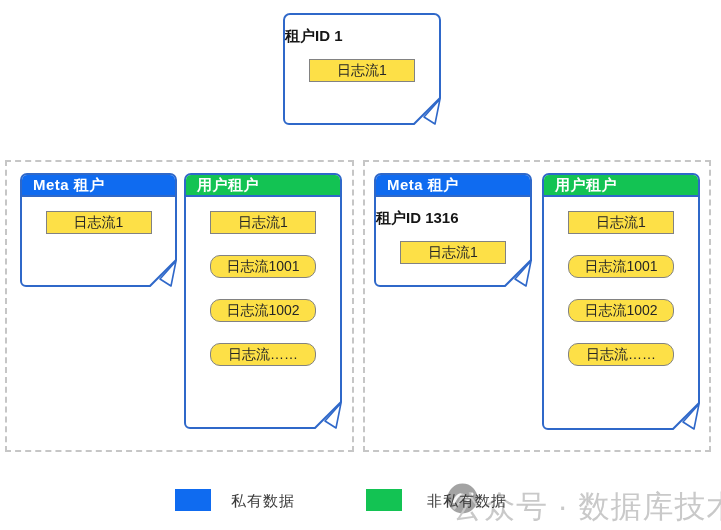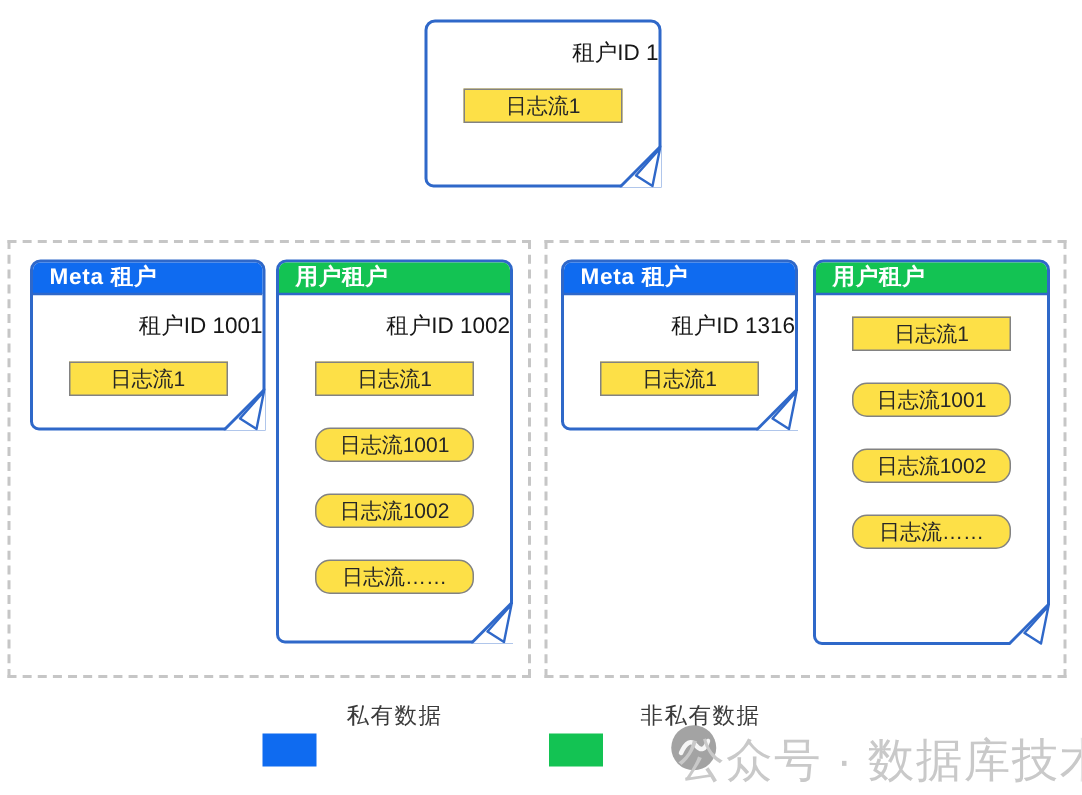--- a/index.html
+++ b/index.html
@@ -38,22 +38,22 @@
   .card-header {
     height: 20px; line-height: 20px;
     padding-left: 11px;
     color: #ffffff; font-size: 15px; font-weight: bold;
     letter-spacing: 0.5px;
     border-bottom: 2px solid #2f68c9;
     border-radius: 5px 5px 0 0;
   }
   .tenant-id {
     margin-top: 12px; height: 18px; line-height: 18px;
-    text-align: right;
-    font-size: 15px; font-weight: normal; color: #161616;
+    text-align: left;
+    font-size: 15px; font-weight: bold; color: #161616;
   }
   .stream-box {
     width: 106px; height: 23px;
     margin: 14px auto 0 auto;
     border: 1px solid #828282;
     box-sizing: border-box;
     display: flex; align-items: center; justify-content: center;
     font-size: 14px; color: #262626;
     background: #fde047;
   }
@@ -66,21 +66,21 @@
   }
 
   
   .legend-swatch {
     position: absolute; width: 36px; height: 22px;
     z-index: 3;
   }
   #swatch-private { left: 175px; top: 489px; }
   #swatch-shared  { left: 366px; top: 489px; }
   .legend-label {
-    position: absolute; top: 468px;
+    position: absolute; top: 492px;
     font-size: 15px; color: #3a3a3a;
     letter-spacing: 1px;
     z-index: 3; white-space: nowrap;
   }
   #label-private { left: 231px; }
   #label-shared  { left: 427px; }
 
   
   .wm-icon {
     position: absolute; left: 447px; top: 483px;
@@ -103,32 +103,30 @@
     <polygon points="28,0 28,28 0,28" fill="#ffffff"></polygon>
     <path d="M0,28 L28,0" stroke="#2f68c9" stroke-width="2" fill="none"></path>
     <polygon points="27,2 11,20 22,27" fill="#ffffff" stroke="#2f68c9" stroke-width="1.6" stroke-linejoin="round"></polygon>
   </svg>
 </div>
 
 <div class="group" id="group-left"></div>
 
 <div class="note-card" id="card-meta-left">
   <div class="card-header" style="background: rgb(15, 107, 240);">Meta 租户</div>
-  <div class="tenant-id">租户ID 1001</div>
   <div class="stream-box">日志流1</div>
   <svg class="fold" viewBox="0 0 28 28">
     <polygon points="28,0 28,28 0,28" fill="#ffffff"></polygon>
     <path d="M0,28 L28,0" stroke="#2f68c9" stroke-width="2" fill="none"></path>
     <polygon points="27,2 11,20 22,27" fill="#ffffff" stroke="#2f68c9" stroke-width="1.6" stroke-linejoin="round"></polygon>
   </svg>
 </div>
 
 <div class="note-card" id="card-user-left">
   <div class="card-header" style="background: rgb(19, 195, 83);">用户租户</div>
-  <div class="tenant-id">租户ID 1002</div>
   <div class="stream-box">日志流1</div>
   <div class="stream-box">日志流1001</div>
   <div class="stream-box">日志流1002</div>
   <div class="stream-box">日志流……</div>
   <svg class="fold" viewBox="0 0 28 28">
     <polygon points="28,0 28,28 0,28" fill="#ffffff"></polygon>
     <path d="M0,28 L28,0" stroke="#2f68c9" stroke-width="2" fill="none"></path>
     <polygon points="27,2 11,20 22,27" fill="#ffffff" stroke="#2f68c9" stroke-width="1.6" stroke-linejoin="round"></polygon>
   </svg>
 </div>

